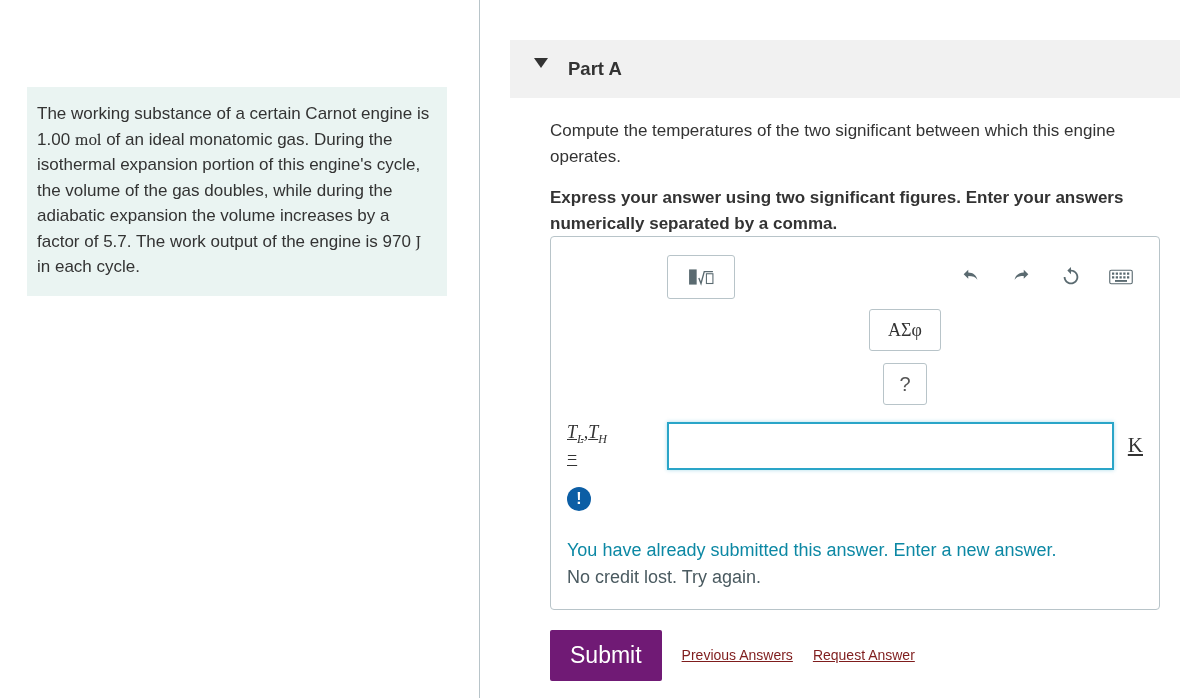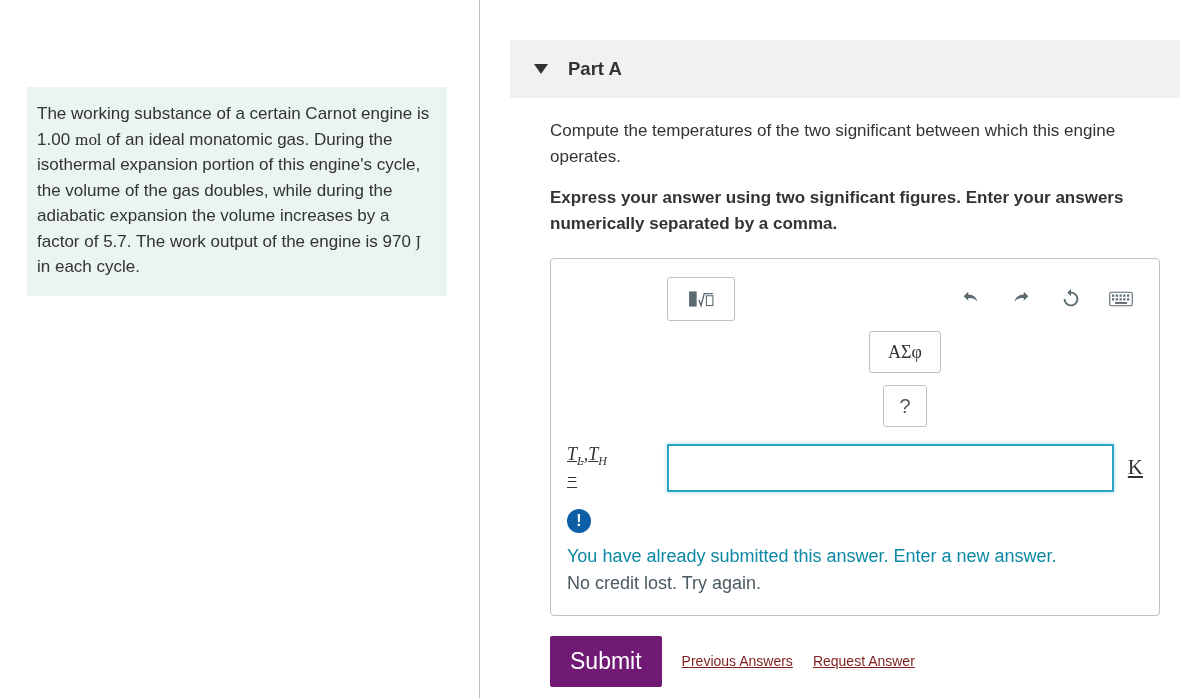--- a/index.html
+++ b/index.html
@@ -31,21 +31,20 @@
   .mono { font-family: 'Cambria', 'Times New Roman', serif; }
   .right-panel {
     flex: 1;
     padding: 0;
   }
   .part-header {
     background: #f1f1f1;
     padding: 18px 24px;
     margin: 40px 20px 0 30px;
     display: flex;
-    align-items: center;
     gap: 20px;
   }
   .chev-down-icon {
     width: 0; height: 0;
     border-left: 7px solid transparent;
     border-right: 7px solid transparent;
     border-top: 10px solid #333;
     display: inline-block;
   }
   .part-title {
@@ -57,21 +56,20 @@
     margin: 20px 40px 0 70px;
   }
   .question-text {
     line-height: 1.5;
     color: #333;
     margin-bottom: 16px;
   }
   .instruction {
     font-weight: bold;
     line-height: 1.5;
-    margin-bottom: 22px;
   }
   .answer-box {
     border: 1px solid #b8c4c9;
     border-radius: 4px;
     padding: 18px 16px 18px 16px;
     position: relative;
   }
   .toolbar {
     display: flex;
     align-items: center;
@@ -170,20 +168,21 @@
     align-items: center;
     justify-content: center;
     font-weight: bold;
     font-size: 16px;
     margin-bottom: 10px;
   }
   .feedback-text {
     color: #0c88a4;
     font-size: 18px;
     line-height: 1.5;
+    margin-top: 16px;
   }
   .feedback-sub {
     color: #4a5a60;
     font-size: 18px;
     line-height: 1.5;
   }
   .action-row {
     margin-top: 20px;
     display: flex;
     align-items: center;

